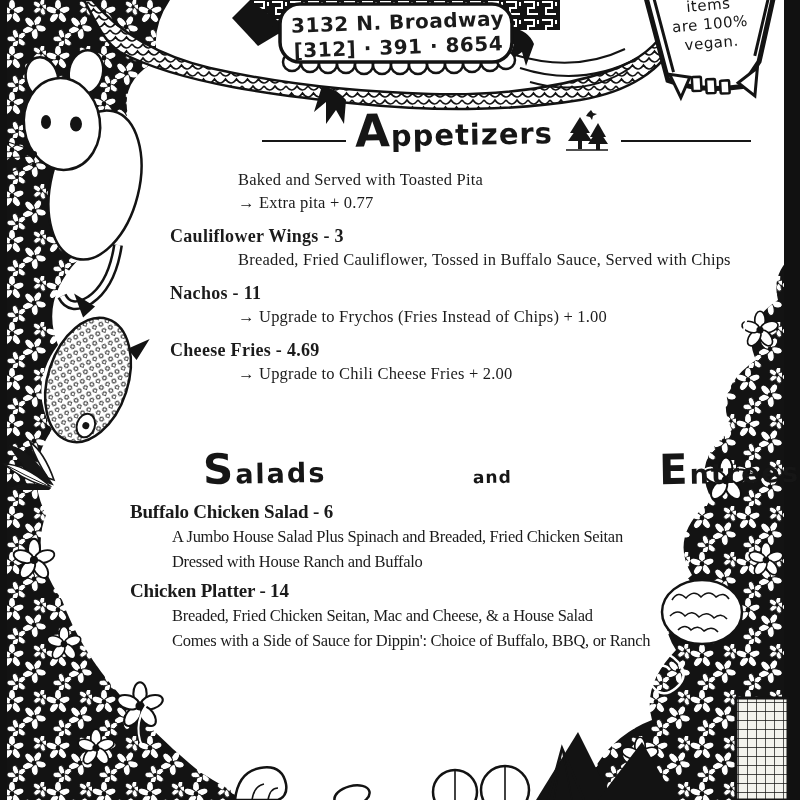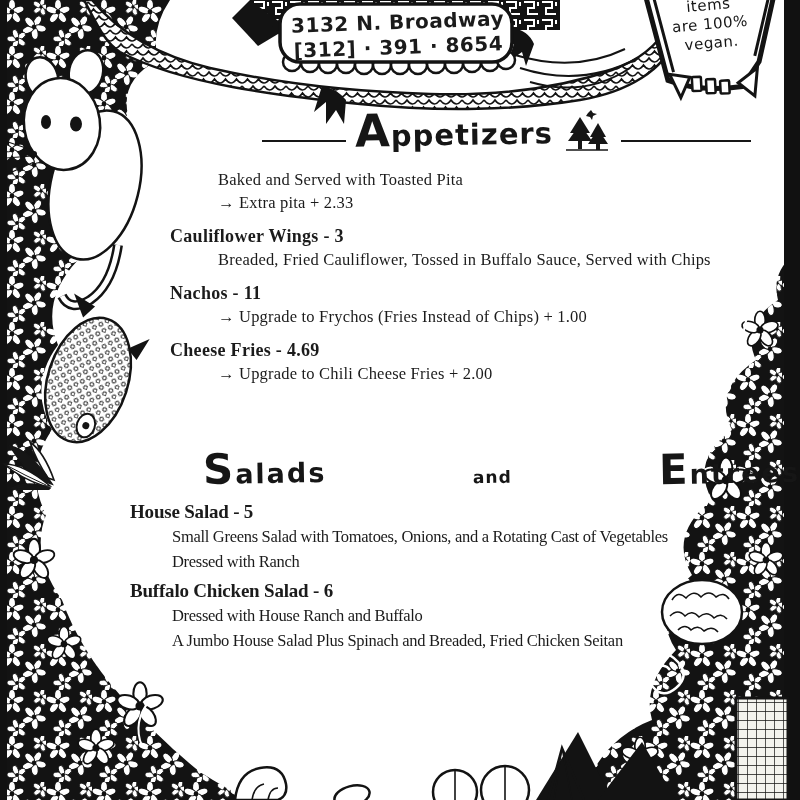--- a/index.html
+++ b/index.html
@@ -31,21 +31,21 @@
   .hdr1 .hword{font-size:29px;letter-spacing:1px;}
   .hdr2 .big{font-size:27px;letter-spacing:2px;}
   .hdr2 .small{font-size:17px;font-weight:700;letter-spacing:1px;margin:0 0 4px;}
   .big::first-letter{font-size:1.55em;}
   .tree-art{margin:0 2px 2px;}
   .leaf-art{margin-bottom:0;}
 
   
   .sec1{left:170px;top:168px;width:590px;}
   .sec1 .t1{font-weight:700;font-size:18px;line-height:23px;letter-spacing:.3px;}
-  .sec1 .dl{font-size:16.5px;line-height:23px;margin-left:48px;letter-spacing:.2px;}
+  .sec1 .dl{font-size:16.5px;line-height:23px;margin-left:68px;letter-spacing:.2px;}
   .sec1 .item{margin-bottom:11px;}
   .sec2{left:130px;top:499px;width:620px;}
   .sec2 .t1{font-weight:700;font-size:19px;line-height:25px;letter-spacing:-.2px;}
   .sec2 .dl{font-size:16.5px;line-height:25px;margin-left:42px;letter-spacing:-.3px;}
   .sec2 .item{margin-bottom:4px;}
 </style>
 </head>
 <body>
 
 <div class="page">
@@ -238,21 +238,21 @@
         <path d="M24,4 l3,-3 2,3 4,1 -4,2 -1,4 -2,-3 -4,-1 Z"></path>
       </g>
       <path d="M2,41 H44" stroke="#161616" stroke-width="1.5"></path>
     </svg>
     <span class="rule rr"></span>
   </div>
 
   <div class="layer sec1">
     <div class="item">
       <div class="dl">Baked and Served with Toasted Pita</div>
-      <div class="dl">→ Extra pita + 2.33</div>
+      <div class="dl">→ Extra pita + 0.77</div>
     </div>
     <div class="item">
       <div class="t1">Cauliflower Wings - 3</div>
       <div class="dl">Breaded, Fried Cauliflower, Tossed in Buffalo Sauce, Served with Chips</div>
     </div>
     <div class="item">
       <div class="t1">Nachos - 11</div>
       <div class="dl">→ Upgrade to Frychos (Fries Instead of Chips) + 1.00</div>
     </div>
     <div class="item">
@@ -271,24 +271,24 @@
         <path d="M10,8 Q30,24 48,42 M6,25 Q26,36 46,45" fill="none" stroke-width="1"></path>
       </g>
     </svg>
     <span class="hword big">Salads</span>
     <span class="hword small">and</span>
     <span class="hword big">Entrees</span>
   </div>
 
   <div class="layer sec2">
     <div class="item">
-      <div class="t1">House Salad - 5</div>
-      <div class="dl">Small Greens Salad with Tomatoes, Onions, and a Rotating Cast of Vegetables</div>
-      <div class="dl">Dressed with Ranch</div>
-    </div>
-    <div class="item">
       <div class="t1">Buffalo Chicken Salad - 6</div>
+      <div class="dl">A Jumbo House Salad Plus Spinach and Breaded, Fried Chicken Seitan</div>
       <div class="dl">Dressed with House Ranch and Buffalo</div>
-      <div class="dl">A Jumbo House Salad Plus Spinach and Breaded, Fried Chicken Seitan</div>
+    </div>
+    <div class="item">
+      <div class="t1">Chicken Platter - 14</div>
+      <div class="dl">Breaded, Fried Chicken Seitan, Mac and Cheese, &amp; a House Salad</div>
+      <div class="dl">Comes with a Side of Sauce for Dippin': Choice of Buffalo, BBQ, or Ranch</div>
     </div>
   </div>
 
 </div>
 
 </body></html>

